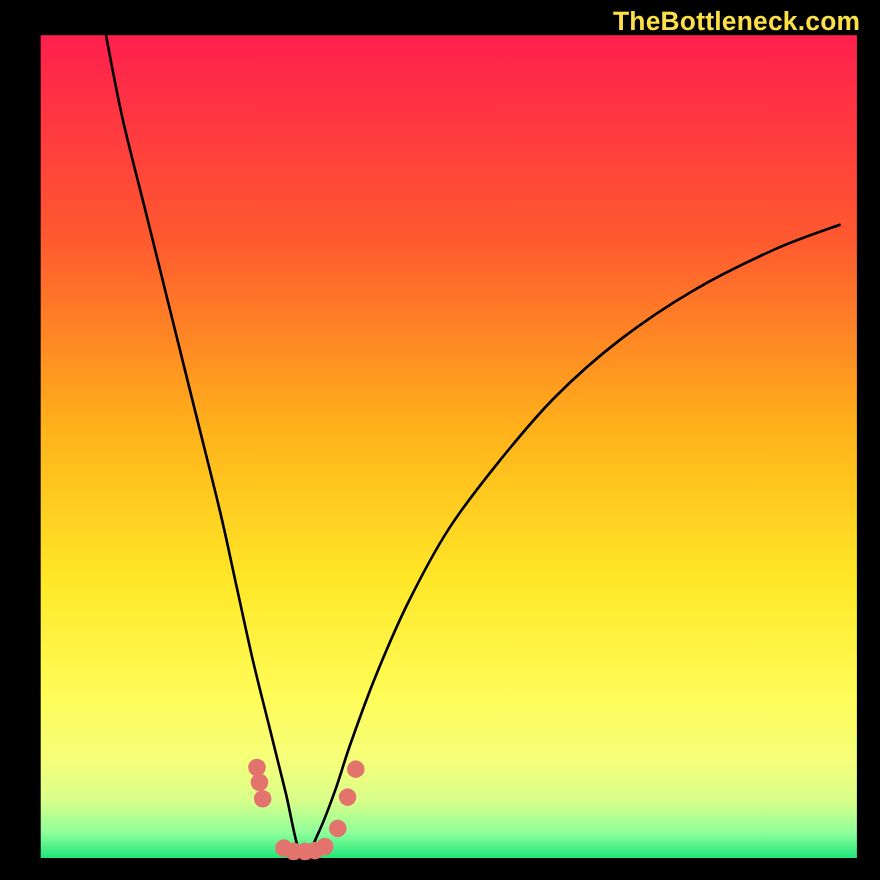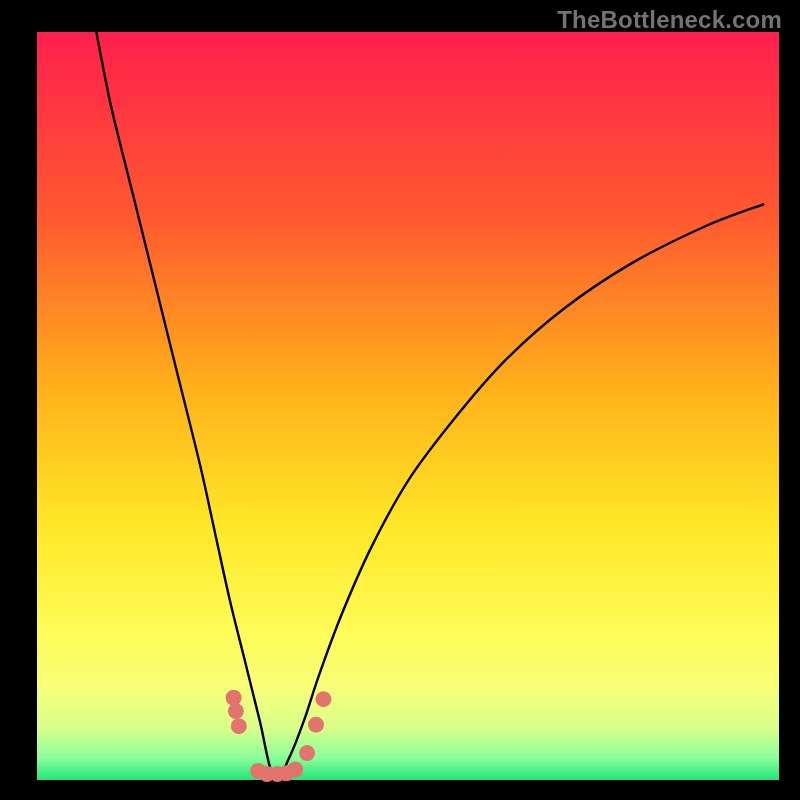--- a/index.html
+++ b/index.html
@@ -14,21 +14,21 @@
   .frame {
     position: absolute;
     left: 0; top: 0;
     width: 800px; height: 800px;
     background: #000;
   }
   .label {
     position: absolute;
     top: 6px;
     right: 18px;
-    color: #737373;
+    color: #fde047;
     font-size: 24px;
     font-weight: 600;
     letter-spacing: 0.2px;
   }
   svg {
     position: absolute;
     left: 0; top: 0;
   }
 </style>
 </head>

